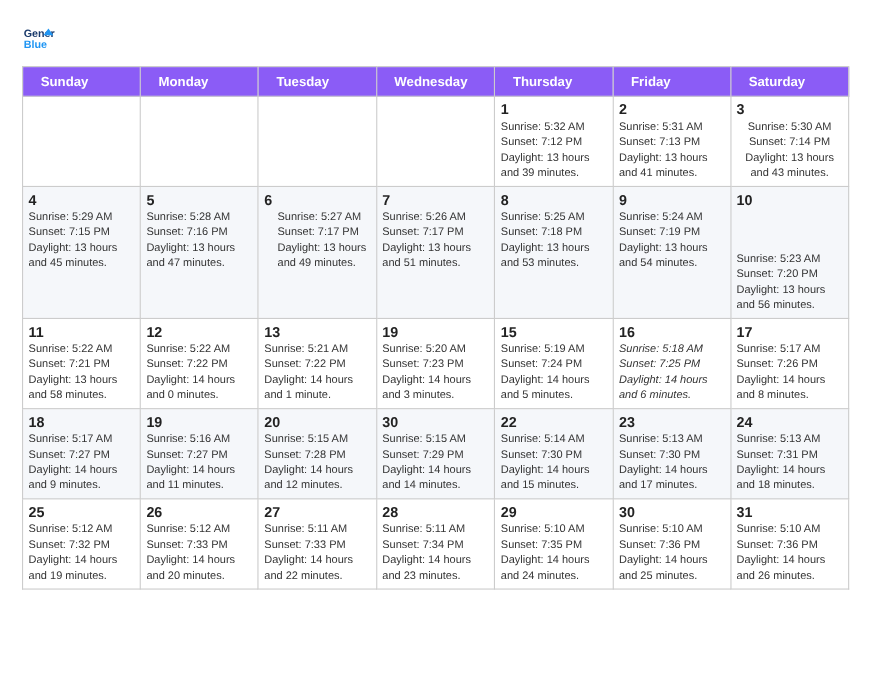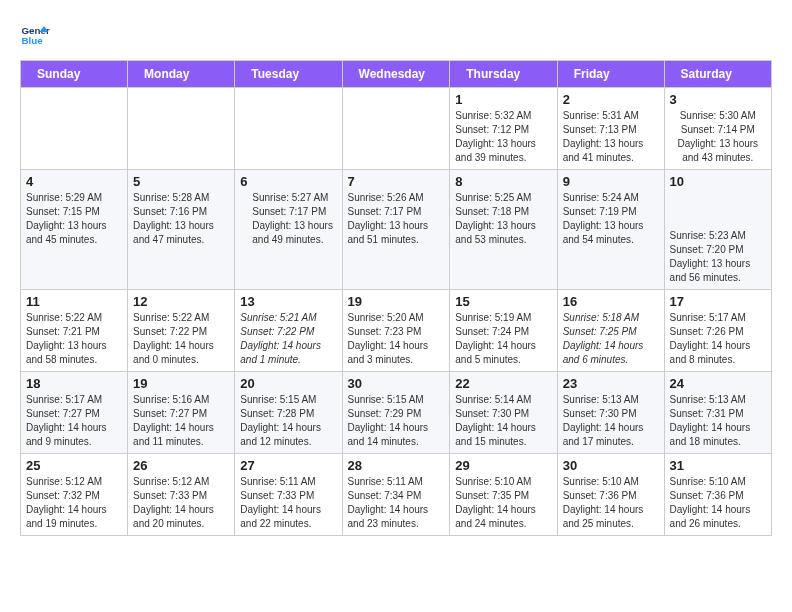--- a/index.html
+++ b/index.html
@@ -197,21 +197,21 @@
         </td>
         <td>
           <span class="day-number">12</span>
           <div class="cell-content" style="white-space: pre-line;">Sunrise: 5:22 AM
 Sunset: 7:22 PM
 Daylight: 14 hours
 and 0 minutes.</div>
         </td>
         <td>
           <span class="day-number">13</span>
-          <div class="cell-content" style="white-space: pre-line; font-style: italic;">Sunrise: 5:21 AM
+          <div class="cell-content" style="white-space: pre-line;">Sunrise: 5:21 AM
 Sunset: 7:22 PM
 Daylight: 14 hours
 and 1 minute.</div>
         </td>
         <td>
           <span class="day-number">19</span>
           <div class="cell-content" style="white-space: pre-line;">Sunrise: 5:20 AM
 Sunset: 7:23 PM
 Daylight: 14 hours
 and 3 minutes.</div>

